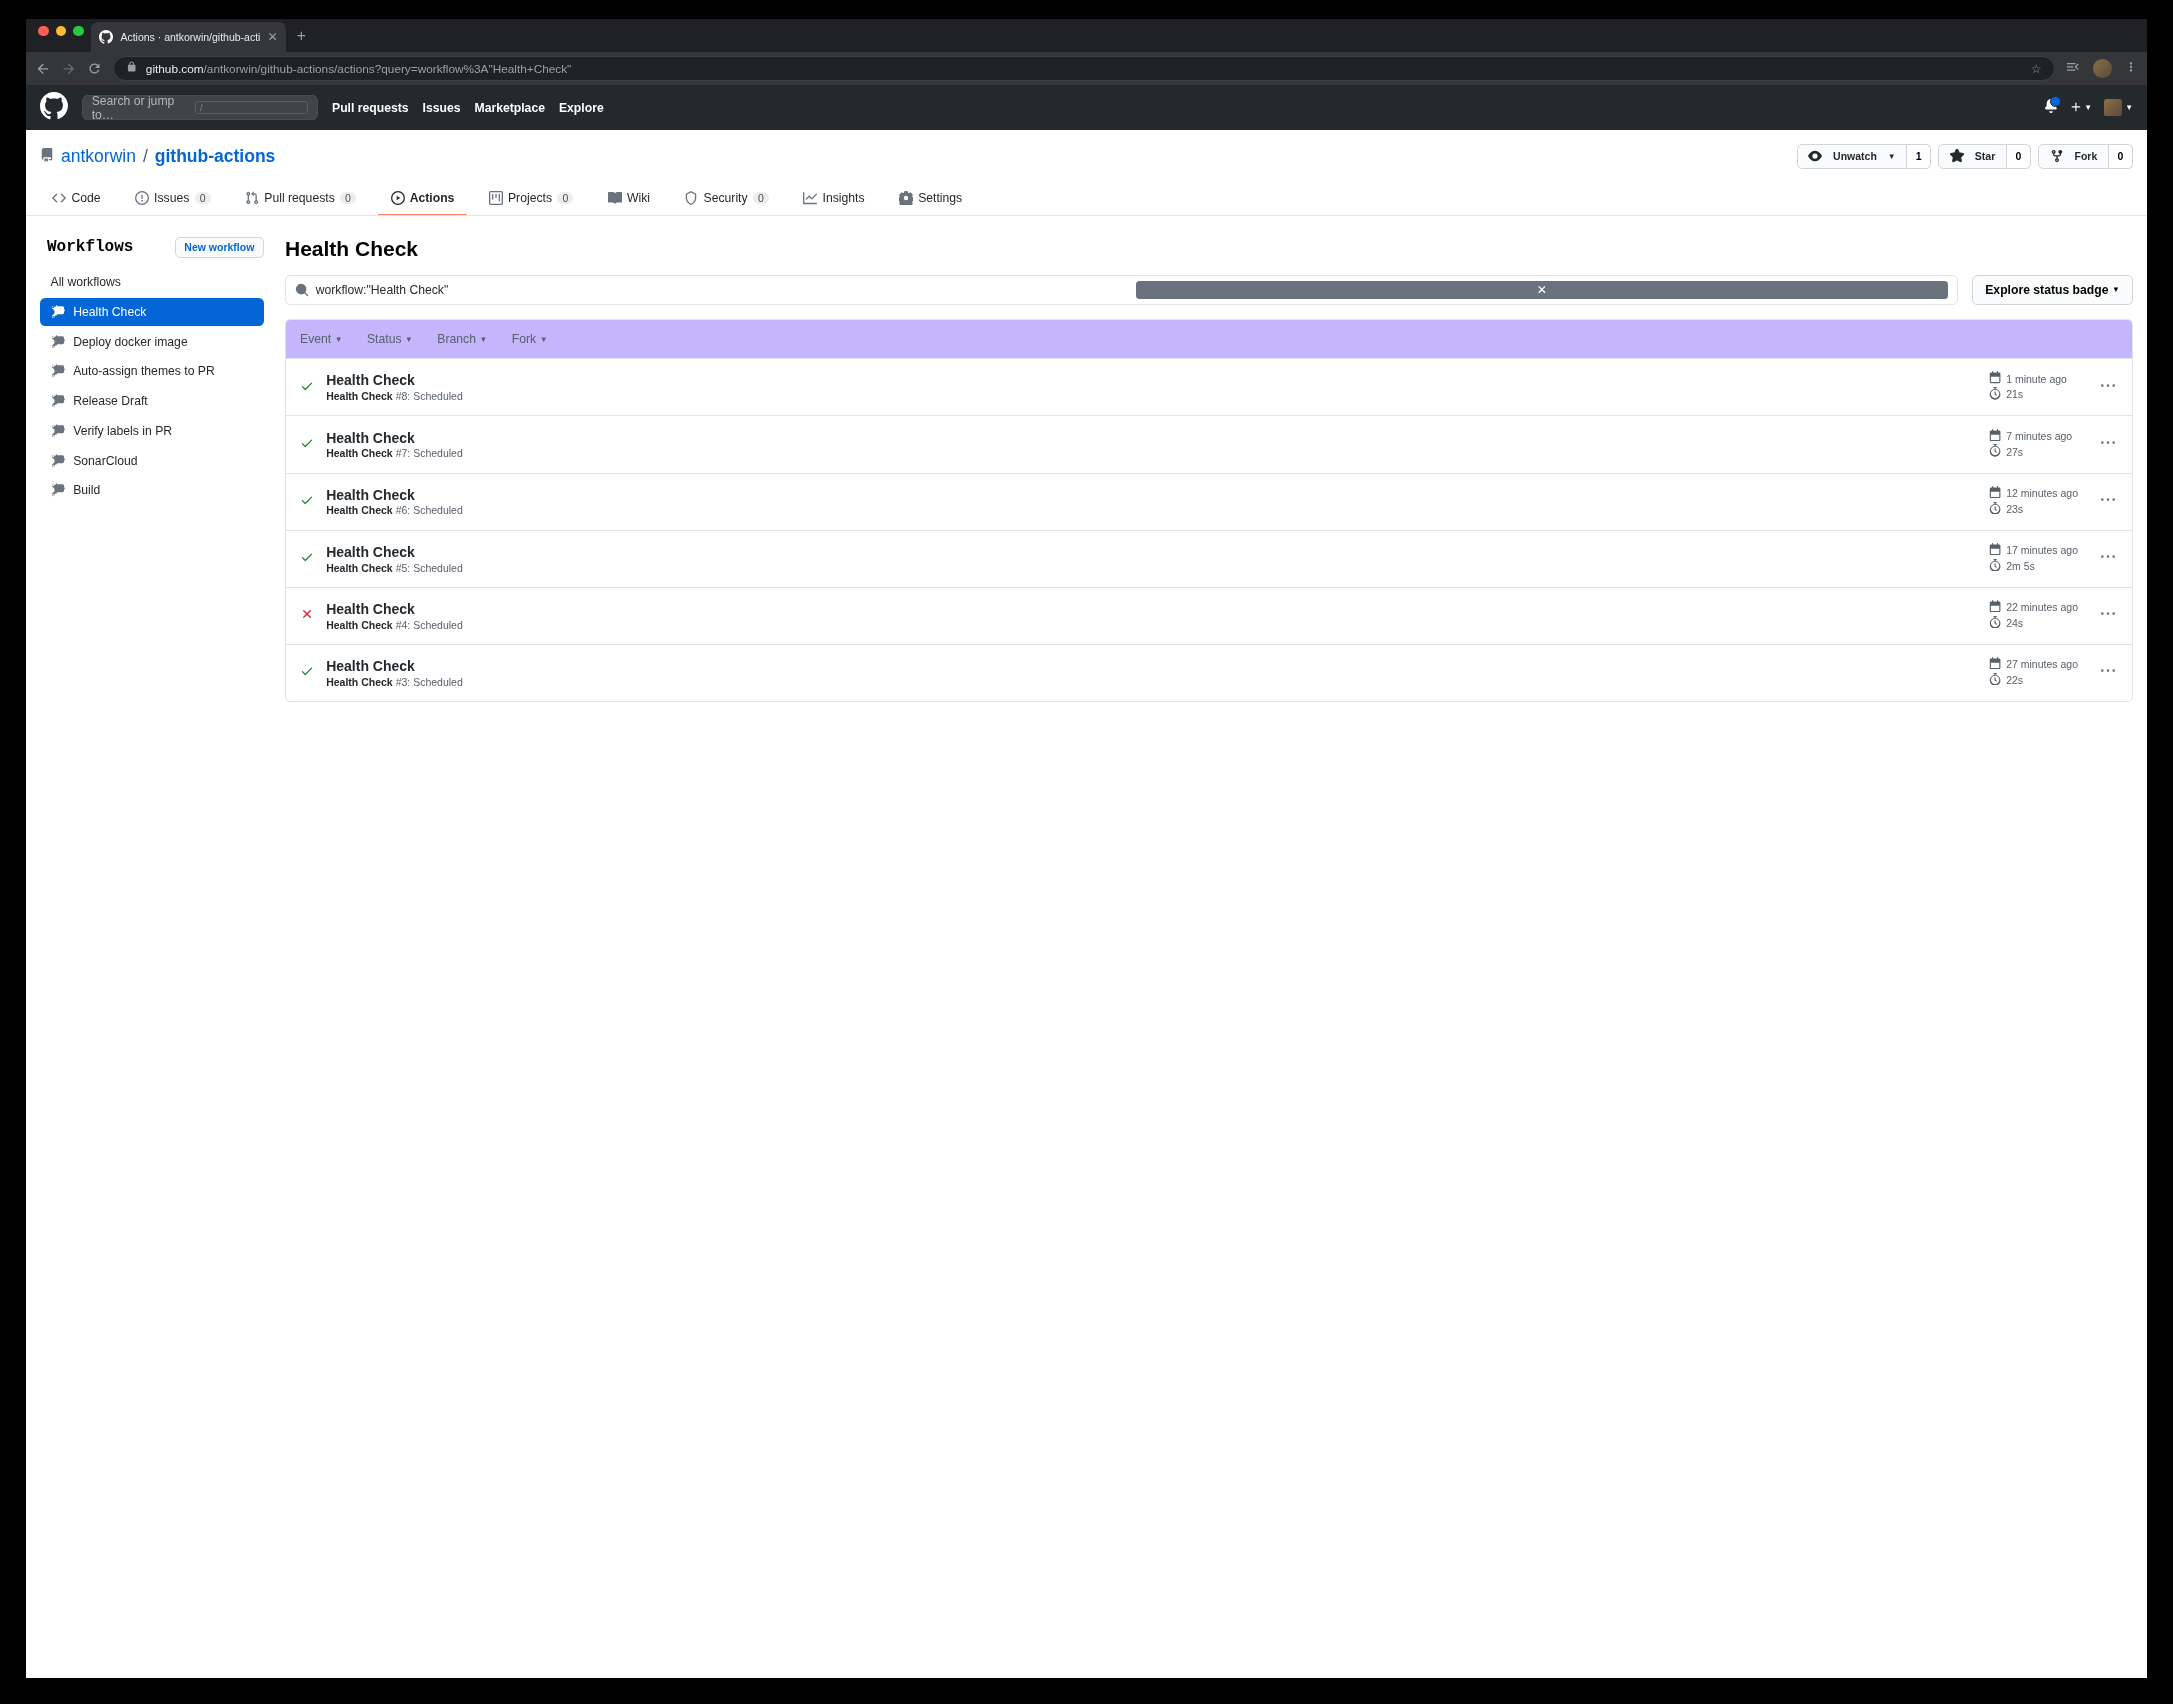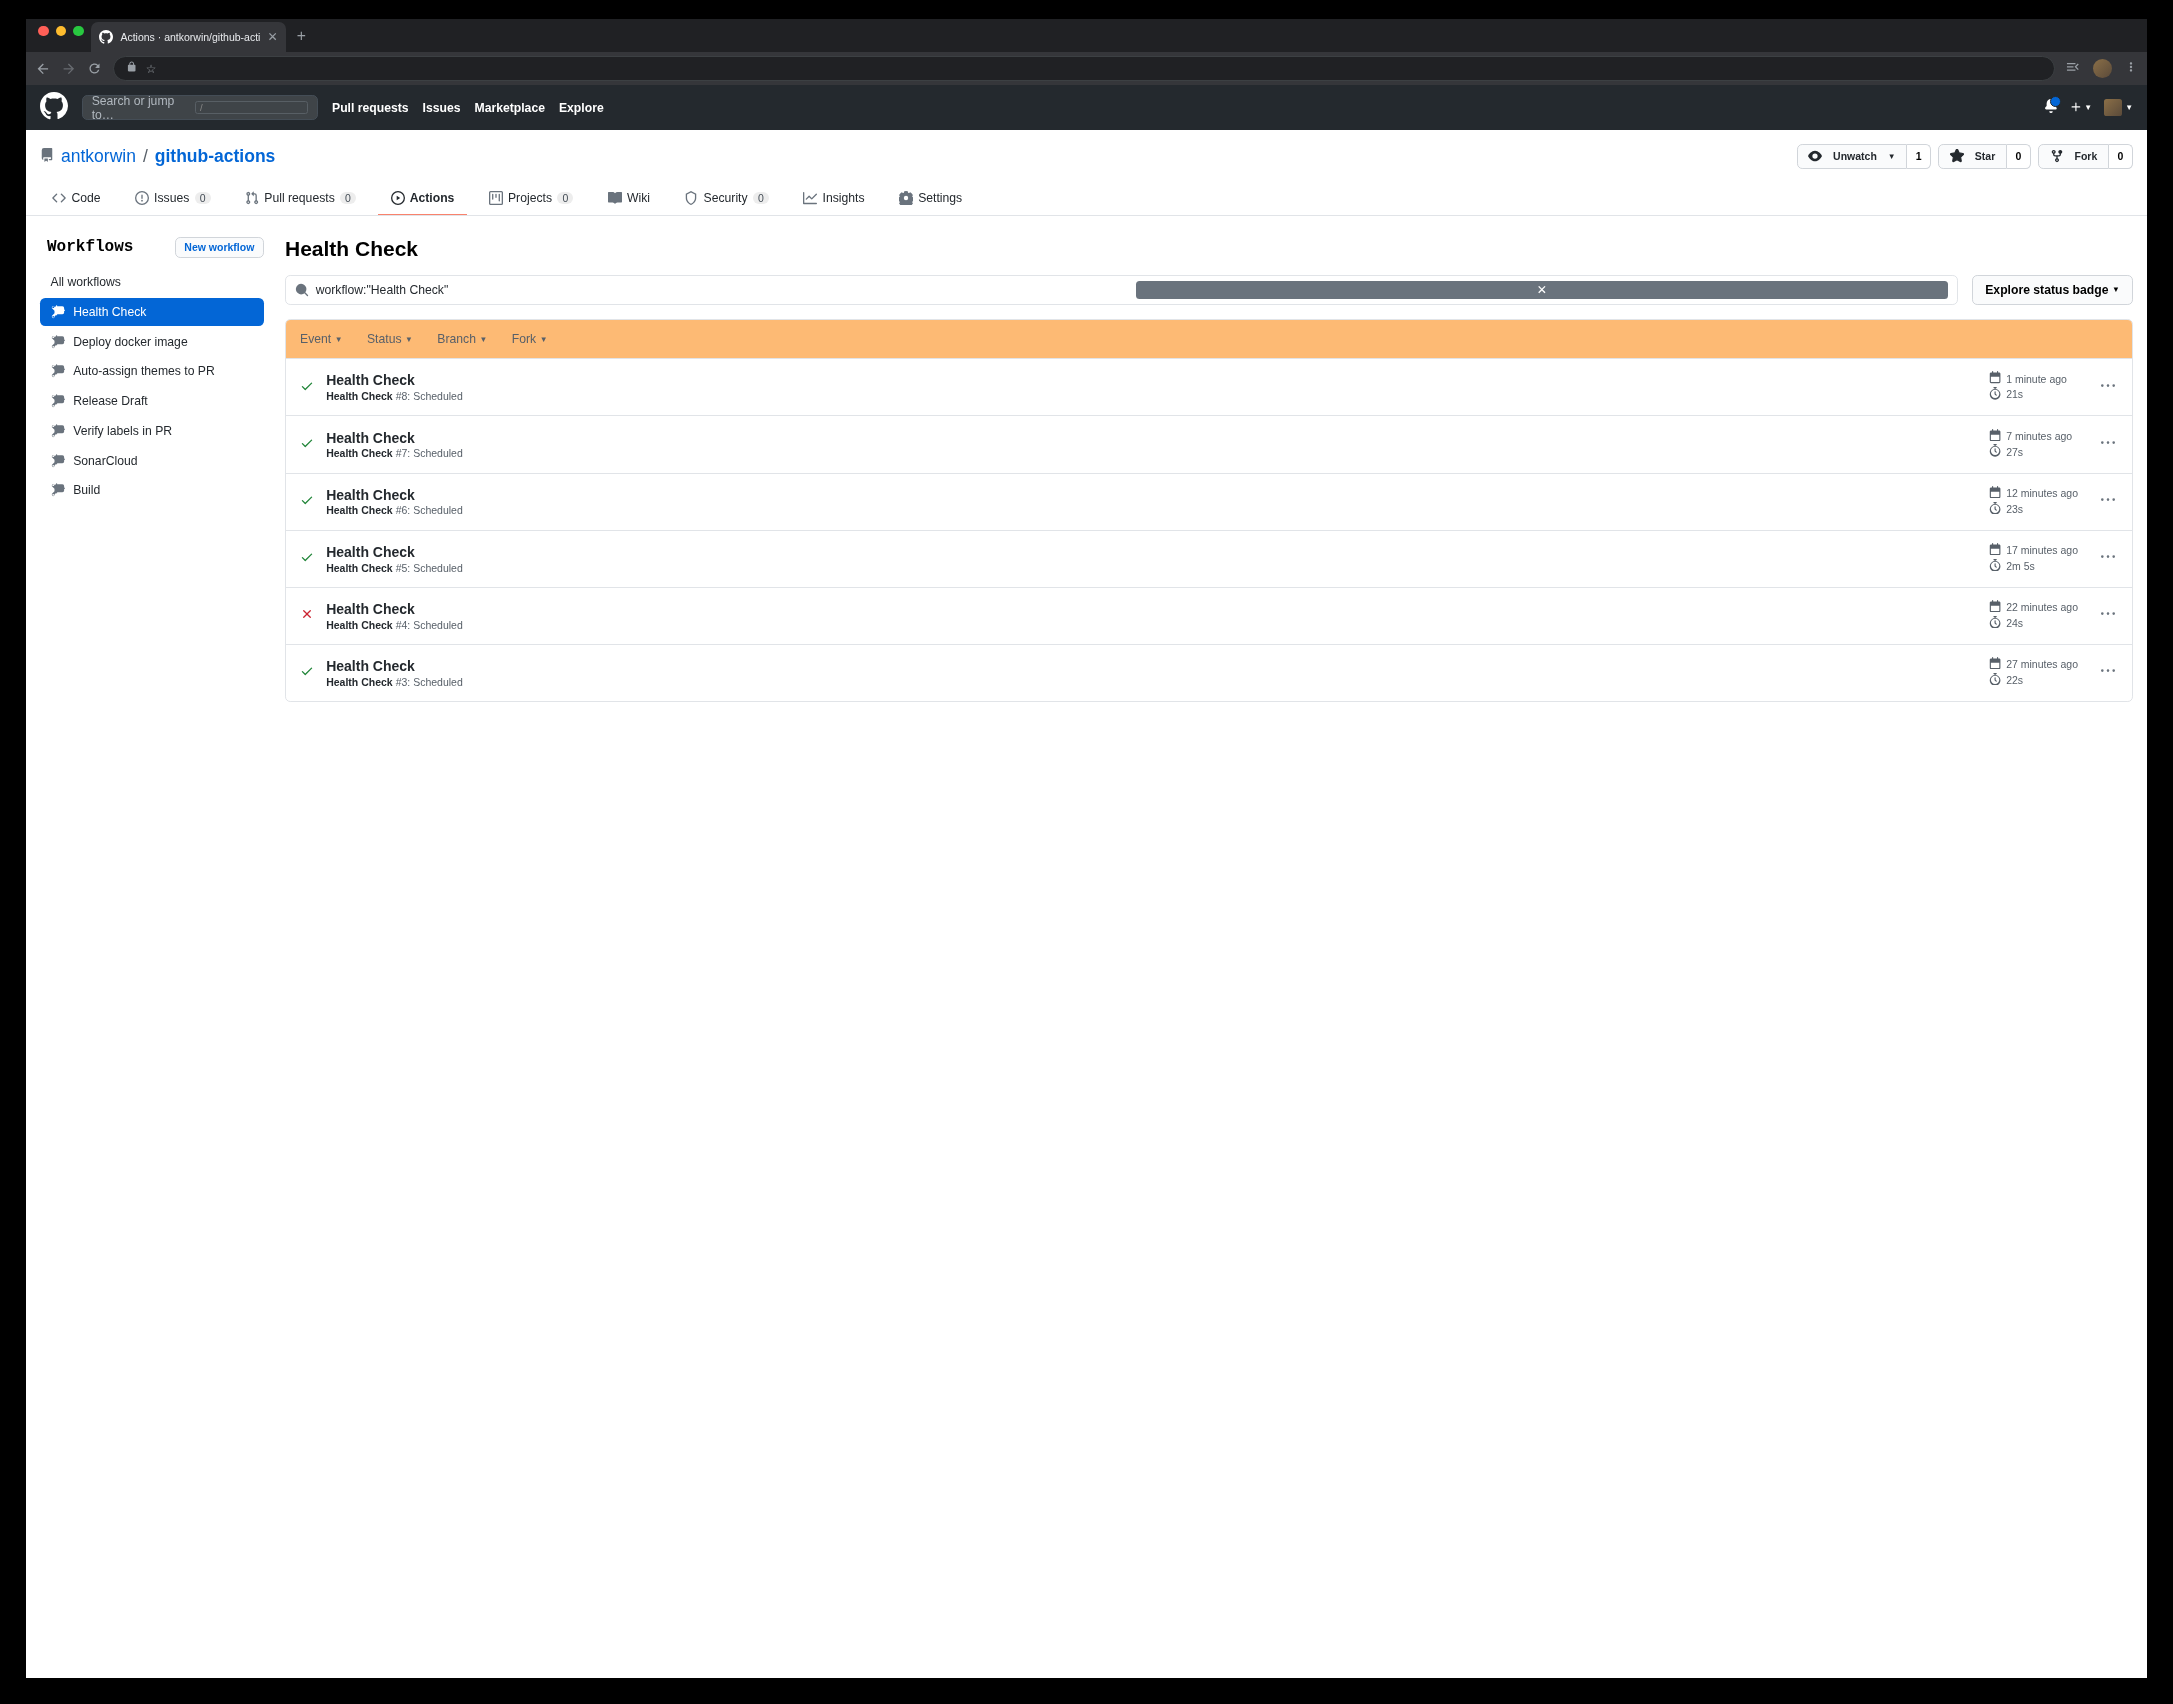--- a/index.html
+++ b/index.html
@@ -215,21 +215,21 @@
   padding: 5.2px 12.2px;
   font-size: 12.2px;
   font-weight: 600;
   cursor: pointer;
   display: flex;
   align-items: center;
   gap: 3.5px;
 }
 .runs-box { border: 0.9px solid #e1e4e8; border-radius: 5.2px; overflow: hidden; }
 .runs-header {
-  background: #fdba74;
+  background: #c4b5fd;
   border-bottom: 0.9px solid #e1e4e8;
   padding: 12.2px 14px;
   display: flex;
   gap: 24.5px;
 }
 .filter-dd { font-size: 12.2px; color: #586069; cursor: pointer; display: flex; align-items: center; gap: 3.5px; }
 .run-row {
   display: flex;
   align-items: center;
   padding: 12.2px 14px;
@@ -281,20 +281,21 @@
         </div>
       <div class="nav-btn">
           <svg width="15" height="15" viewBox="0 0 24 24">
             <path fill="currentColor" d="M17.65 6.35A7.958 7.958 0 0012 4c-4.42 0-8 3.58-8 8s3.58 8 8 8c3.73 0 6.84-2.55 7.73-6h-2.08A5.99 5.99 0 0112 18c-3.31 0-6-2.69-6-6s2.69-6 6-6c1.66 0 3.14.69 4.22 1.78L13 11h7V4l-2.35 2.35z"></path>
           </svg>
         </div>
       <div class="url-field">
         <span class="lock"><svg width="11.4" height="11.4" viewBox="0 0 24 24">
               <path fill="currentColor" d="M18 8h-1V6c0-2.76-2.24-5-5-5S7 3.24 7 6v2H6c-1.1 0-2 .9-2 2v10c0 1.1.9 2 2 2h12c1.1 0 2-.9 2-2V10c0-1.1-.9-2-2-2zM9 6c0-1.66 1.34-3 3-3s3 1.34 3 3v2H9V6z"></path>
             </svg></span>
+        <span class="url-text"><span class="domain">github.com</span><span class="path">/antkorwin/github-actions/actions?query=workflow%3A"Health+Check"</span></span>
         <span class="star-btn">☆</span>
       </div>
       <div class="chrome-right">
         <span><svg width="15.7" height="15.7" viewBox="0 0 24 24">
               <path fill="currentColor" d="M3 18h13v-2H3v2zm0-5h10v-2H3v2zm0-7v2h13V6H3zm18 9.59L17.42 12 21 8.41 19.59 7l-5 5 5 5L21 15.59z"></path>
             </svg></span>
         <div class="chrome-avatar"></div>
         <span class="chrome-menu"><svg width="14" height="14" viewBox="0 0 24 24">
               <path fill="currentColor" d="M12 8c1.1 0 2-.9 2-2s-.9-2-2-2-2 .9-2 2 .9 2 2 2zm0 2c-1.1 0-2 .9-2 2s.9 2 2 2 2-.9 2-2-.9-2-2-2zm0 6c-1.1 0-2 .9-2 2s.9 2 2 2 2-.9 2-2-.9-2-2-2z"></path>
             </svg></span>

